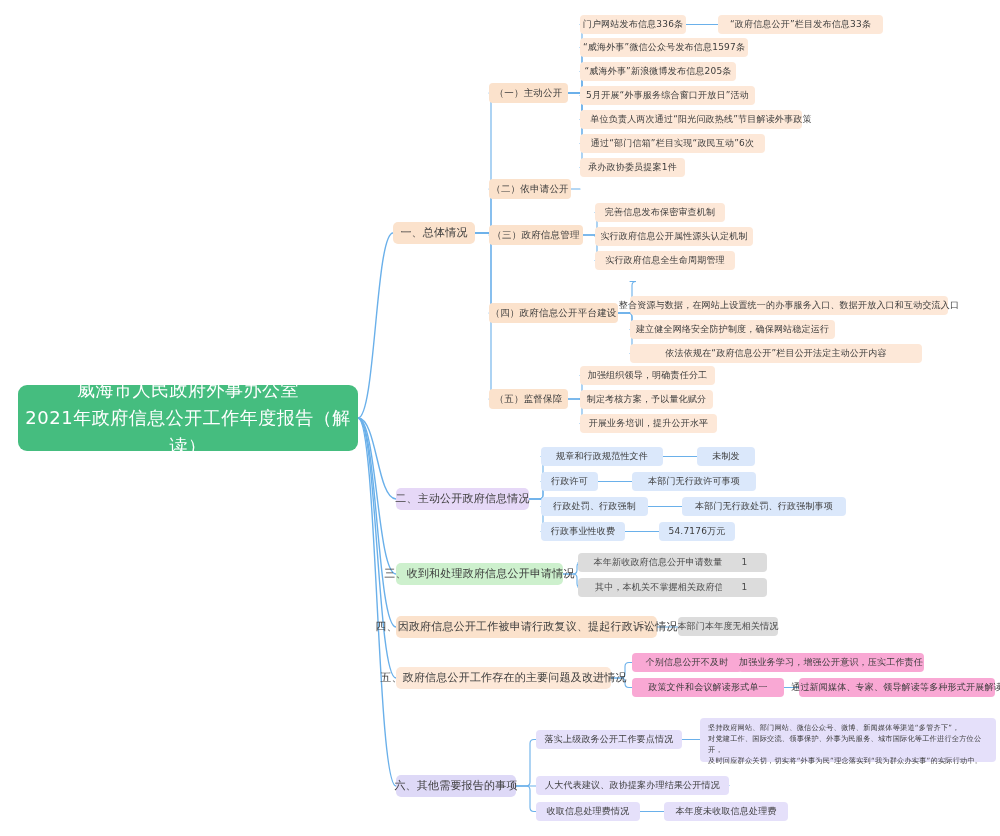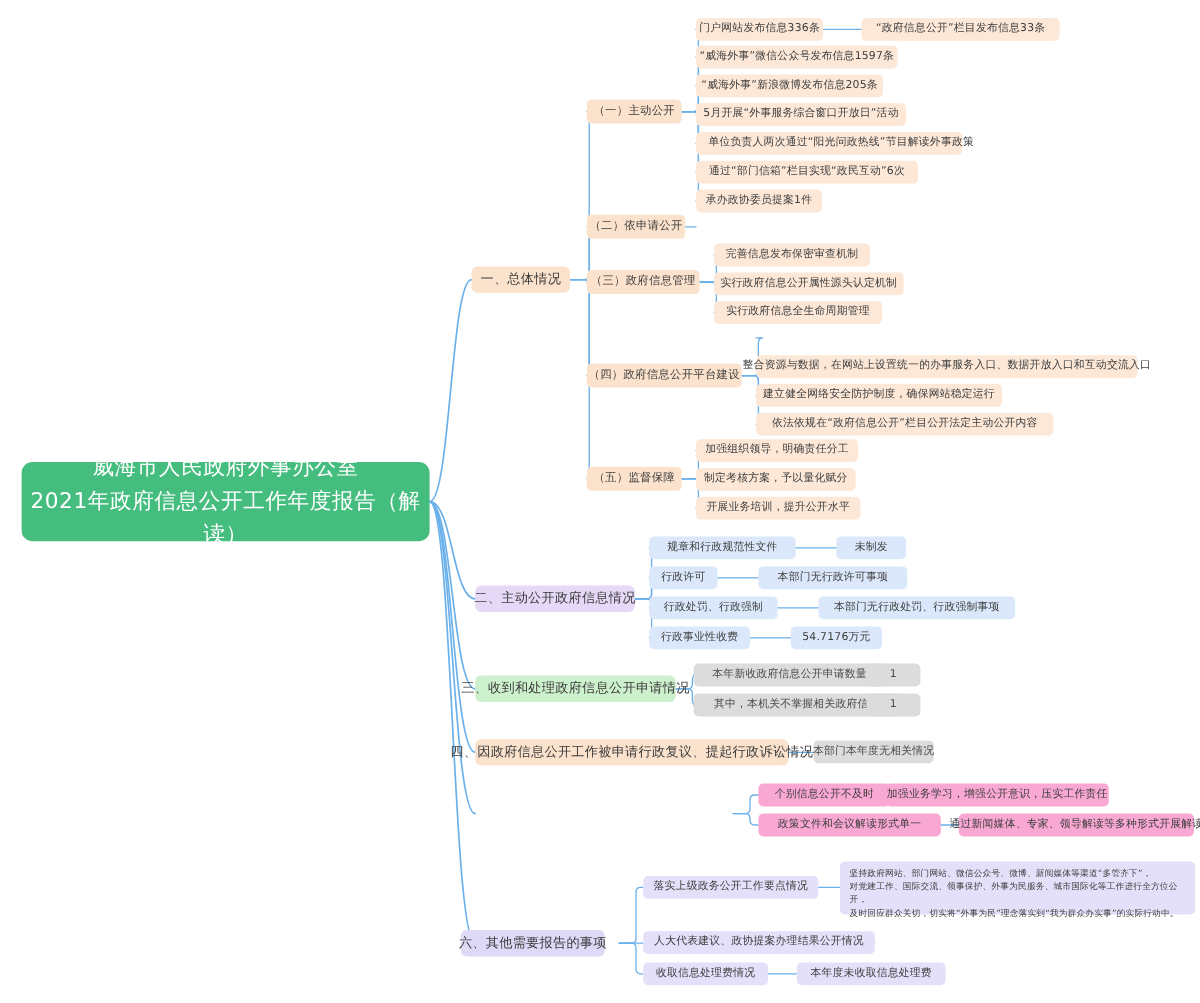--- a/index.html
+++ b/index.html
@@ -135,21 +135,21 @@
   <div class="node lvl2 c-orange" style="left:489px;top:179px;width:82px;height:20px;">（二）依申请公开</div>
 
   <div class="node lvl2 c-orange" style="left:489px;top:225px;width:94px;height:20px;">（三）政府信息管理</div>
   <div class="node lvl3 c-orange-l" style="left:595px;top:203px;width:130px;height:19px;">完善信息发布保密审查机制</div>
   <div class="node lvl3 c-orange-l" style="left:595px;top:227px;width:158px;height:19px;">实行政府信息公开属性源头认定机制</div>
   <div class="node lvl3 c-orange-l" style="left:595px;top:251px;width:140px;height:19px;">实行政府信息全生命周期管理</div>
 
   <div class="node lvl2 c-orange" style="left:489px;top:303px;width:129px;height:20px;">（四）政府信息公开平台建设</div>
   <div class="node lvl3 c-orange-l" style="left:630px;top:296px;width:318px;height:19px;">整合资源与数据，在网站上设置统一的办事服务入口、数据开放入口和互动交流入口</div>
   <div class="node lvl3 c-orange-l" style="left:630px;top:320px;width:205px;height:19px;">建立健全网络安全防护制度，确保网站稳定运行</div>
-  <div class="node lvl3 c-orange-l" style="left:630px;top:344px;width:248px;height:19px;">依法依规在“政府信息公开”栏目公开法定主动公开内容</div>
+  <div class="node lvl3 c-orange-l" style="left:630px;top:344px;width:292px;height:19px;">依法依规在“政府信息公开”栏目公开法定主动公开内容</div>
 
   <div class="node lvl2 c-orange" style="left:489px;top:389px;width:79px;height:20px;">（五）监督保障</div>
   <div class="node lvl3 c-orange-l" style="left:580px;top:366px;width:135px;height:19px;">加强组织领导，明确责任分工</div>
   <div class="node lvl3 c-orange-l" style="left:580px;top:390px;width:133px;height:19px;">制定考核方案，予以量化赋分</div>
   <div class="node lvl3 c-orange-l" style="left:580px;top:414px;width:137px;height:19px;">开展业务培训，提升公开水平</div>
 
   <div class="node lvl1 c-purple" style="left:396px;top:488px;width:133px;height:22px;">二、主动公开政府信息情况</div>
   <div class="node lvl3 c-blue-l" style="left:541px;top:447px;width:122px;height:19px;">规章和行政规范性文件</div>
   <div class="node lvl3 c-blue-l" style="left:697px;top:447px;width:58px;height:19px;">未制发</div>
   <div class="node lvl3 c-blue-l" style="left:541px;top:472px;width:57px;height:19px;">行政许可</div>
@@ -161,26 +161,27 @@
 
   <div class="node lvl1 c-green" style="left:396px;top:563px;width:167px;height:22px;">三、收到和处理政府信息公开申请情况</div>
   <div class="node lvl3 c-gray" style="left:578px;top:553px;width:160px;height:19px;">本年新收政府信息公开申请数量</div>
   <div class="node lvl3 c-gray" style="left:722px;top:553px;width:45px;height:19px;">1</div>
   <div class="node lvl3 c-gray" style="left:578px;top:578px;width:172px;height:19px;">其中，本机关不掌握相关政府信息</div>
   <div class="node lvl3 c-gray" style="left:722px;top:578px;width:45px;height:19px;">1</div>
 
   <div class="node lvl1 c-orange" style="left:396px;top:616px;width:261px;height:22px;">四、因政府信息公开工作被申请行政复议、提起行政诉讼情况</div>
   <div class="node lvl3 c-gray" style="left:678px;top:617px;width:100px;height:19px;">本部门本年度无相关情况</div>
 
+  <div class="node lvl1 c-orange-l" style="left:396px;top:667px;width:215px;height:22px;">五、政府信息公开工作存在的主要问题及改进情况</div>
   <div class="node lvl3 c-green-l" style="left:632px;top:653px;width:110px;height:19px;">个别信息公开不及时</div>
   <div class="node lvl3 c-green-l" style="left:738px;top:653px;width:186px;height:19px;">加强业务学习，增强公开意识，压实工作责任</div>
   <div class="node lvl3 c-green-l" style="left:632px;top:678px;width:152px;height:19px;">政策文件和会议解读形式单一</div>
   <div class="node lvl3 c-green-l" style="left:799px;top:678px;width:196px;height:19px;">通过新闻媒体、专家、领导解读等多种形式开展解读</div>
 
-  <div class="node lvl1 c-lav" style="left:384px;top:775px;width:120px;height:22px;">六、其他需要报告的事项</div>
+  <div class="node lvl1 c-lav" style="left:396px;top:775px;width:120px;height:22px;">六、其他需要报告的事项</div>
   <div class="node lvl3 c-lav-l" style="left:536px;top:730px;width:146px;height:19px;">落实上级政务公开工作要点情况</div>
   <div class="node lvl3 c-lav-l multiline" style="left:700px;top:718px;width:296px;height:44px;font-size:7.2px;white-space:pre-line;">坚持政府网站、部门网站、微信公众号、微博、新闻媒体等渠道“多管齐下”，
 对党建工作、国际交流、领事保护、外事为民服务、城市国际化等工作进行全方位公开，
 及时回应群众关切，切实将“外事为民”理念落实到“我为群众办实事”的实际行动中。</div>
   <div class="node lvl3 c-lav-l" style="left:536px;top:776px;width:193px;height:19px;">人大代表建议、政协提案办理结果公开情况</div>
   <div class="node lvl3 c-lav-l" style="left:536px;top:802px;width:104px;height:19px;">收取信息处理费情况</div>
   <div class="node lvl3 c-lav-l" style="left:664px;top:802px;width:124px;height:19px;">本年度未收取信息处理费</div>
 </div>
 
 </body></html>

